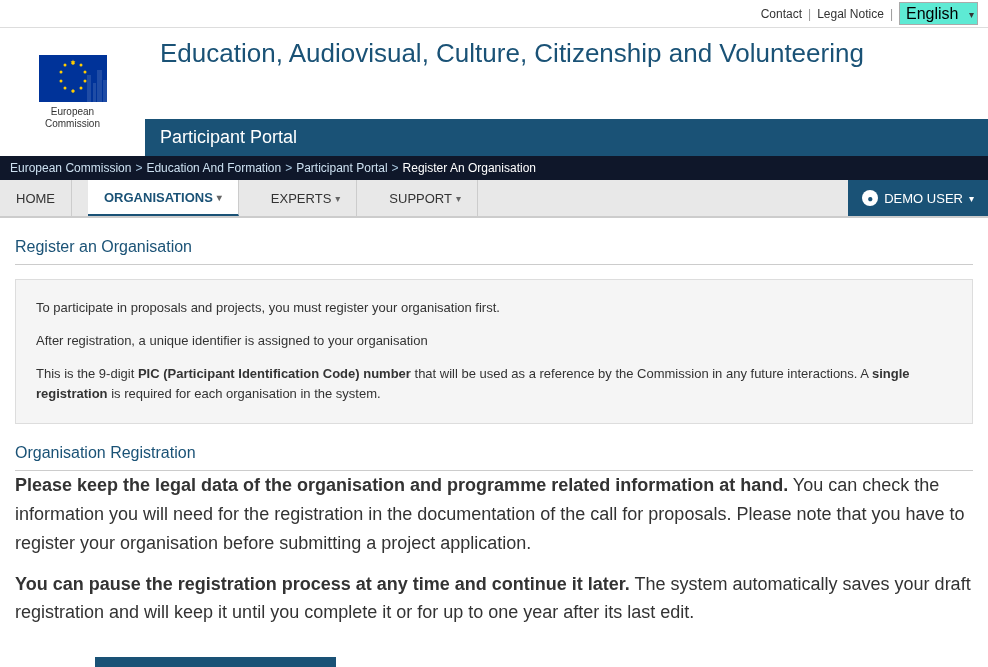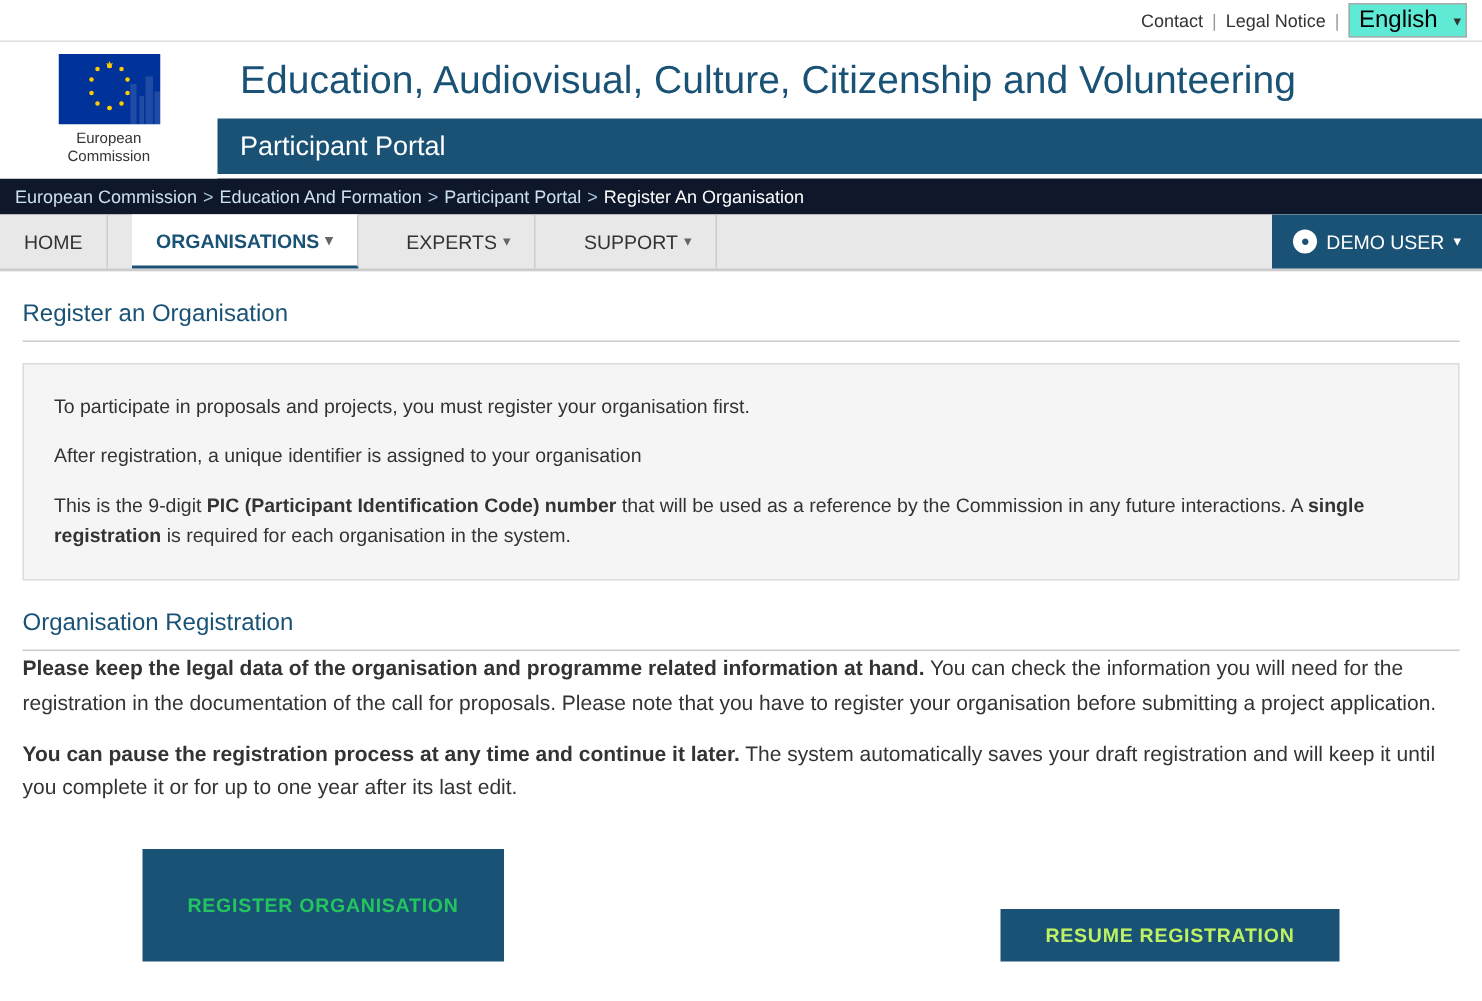--- a/index.html
+++ b/index.html
@@ -68,20 +68,21 @@
       font-size: 10px;
       color: #333;
       text-align: center;
       margin-top: 4px;
       line-height: 1.2;
     }
     .header-right {
       flex: 1;
       display: flex;
       flex-direction: column;
+      gap: 40px;
     }
     .header-title-bar {
       background: #fff;
       padding: 10px 15px;
       display: flex;
       align-items: center;
     }
     .header-title {
       font-size: 26px;
       color: #1a5276;
@@ -188,21 +189,21 @@
     }
     .info-box p { margin-bottom: 12px; }
     .info-box p:last-child { margin-bottom: 0; }
 
     .org-reg-section { margin-top: 10px; }
     .org-reg-section .section-title {
       margin-bottom: 0;
     }
 
     .reg-description {
-      font-size: 14px;
+      font-size: 18px;
       color: #333;
       line-height: 1.6;
       margin-bottom: 12px;
     }
 
     .buttons-row {
       display: flex;
       justify-content: space-between;
       margin-top: 30px;
       padding: 0 80px;

